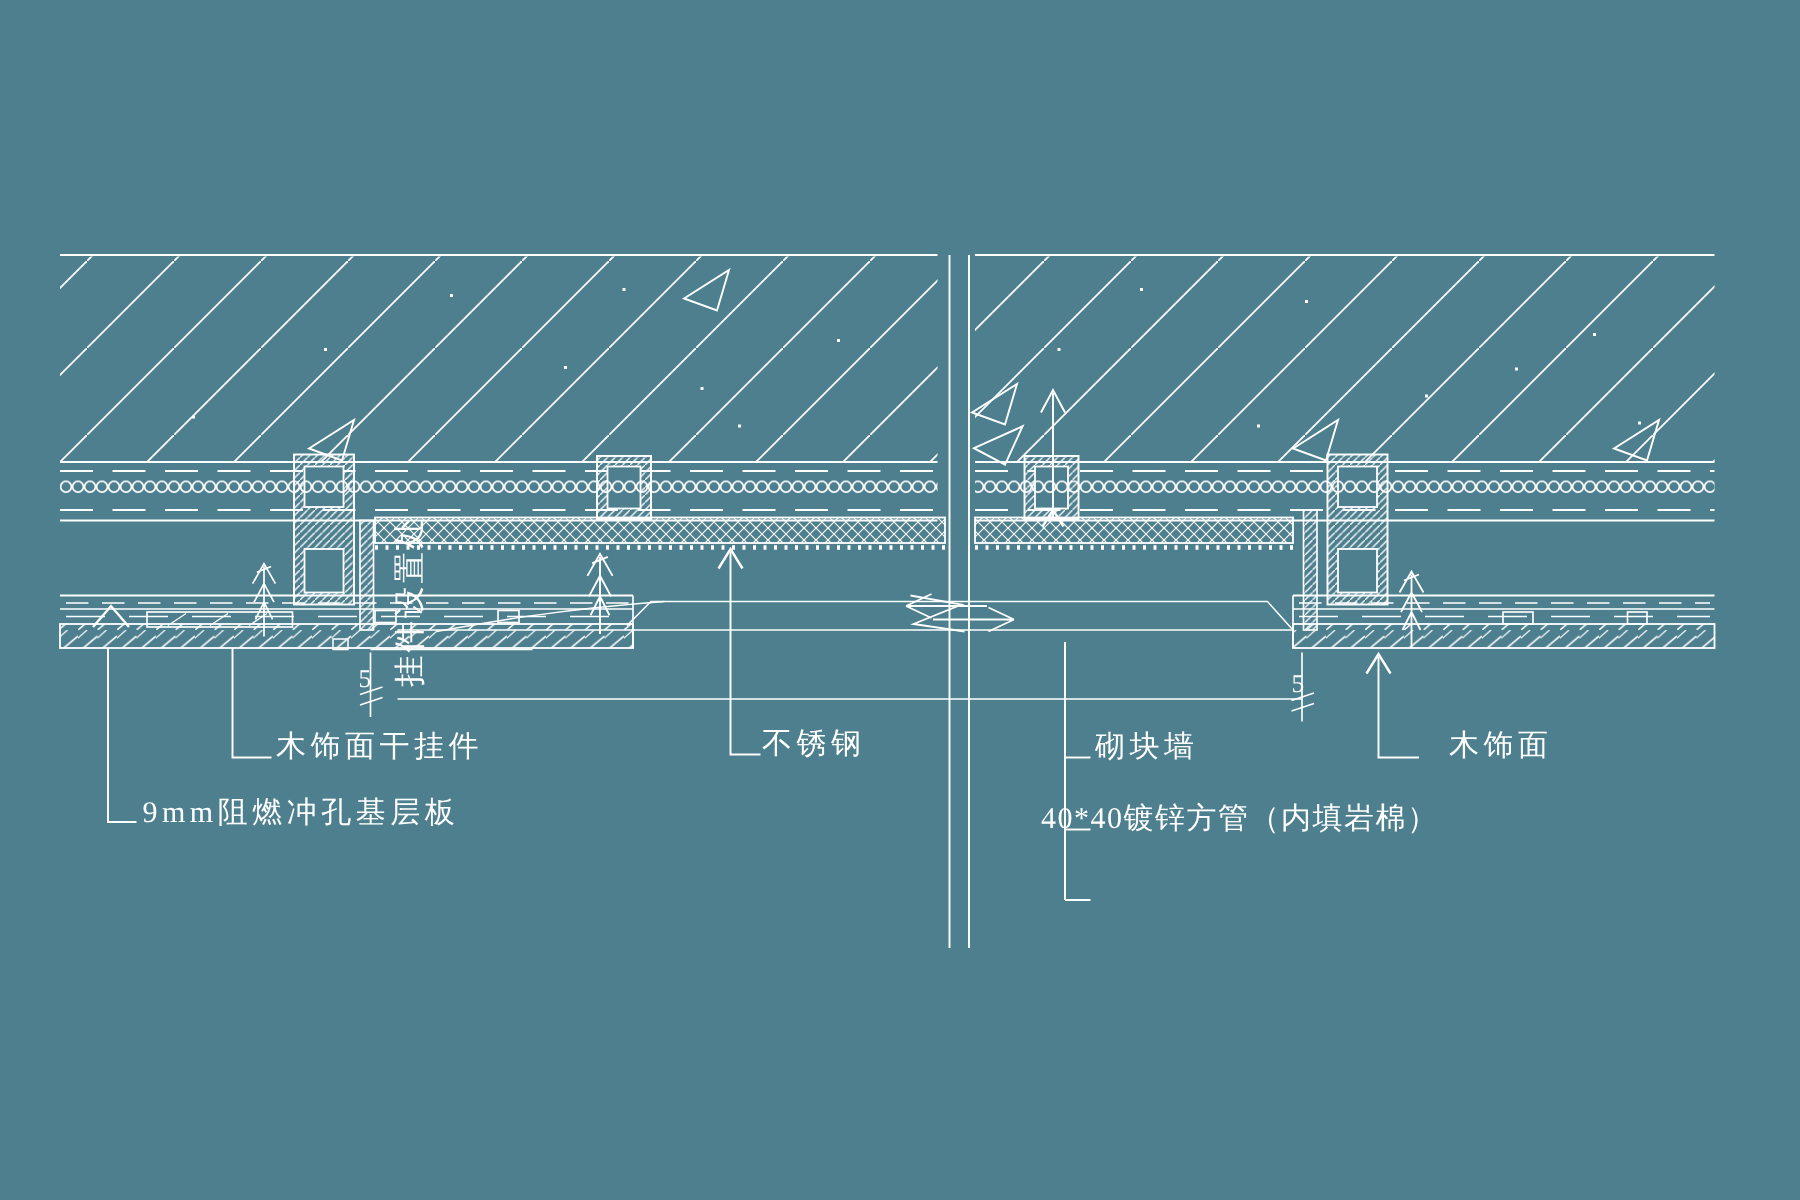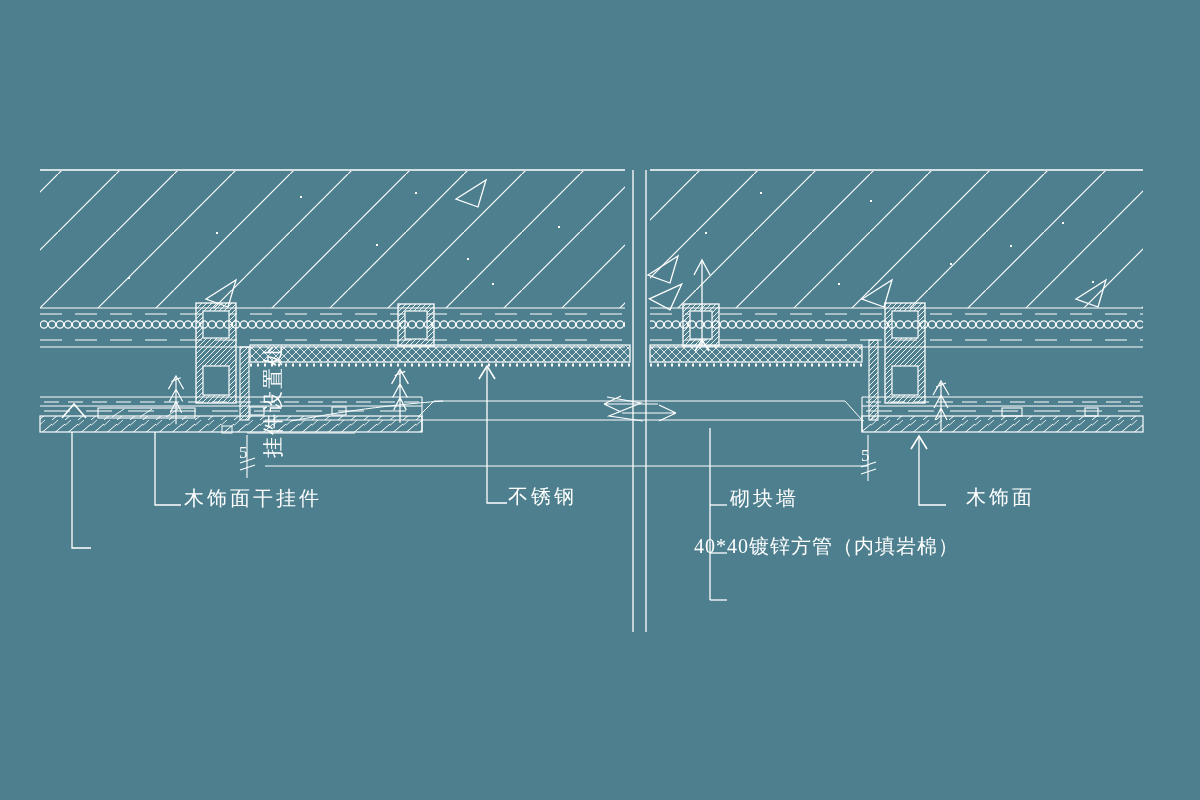--- a/index.html
+++ b/index.html
@@ -217,20 +217,21 @@
     <path d="M919,438 L919,505 L946,505"></path>
     <path d="M911,449 L919,436 L927,449" stroke-width="1.6"></path>
   </g>
   <g stroke="#fff" stroke-width="1" fill="none">
     <path d="M291,421 C330,414 375,406 443,401"></path>
   </g>
 </svg>
 
 <div class="lbl" style="left:184px; top:488px;">木饰面干挂件</div>
 
+<div class="lbl" style="left:95px; top:532px;">9mm阻燃冲孔基层板</div>
 
 <div class="lbl" style="left:508px; top:486px;">不锈钢</div>
 
 <div class="lbl" style="left:730px; top:488px;">砌块墙</div>
 
 <div class="lbl" style="left:694px; top:536px; letter-spacing:1px;">40*40镀锌方管（内填岩棉）</div>
 
 
 <div class="lbl" style="left:966px; top:487px;">木饰面</div>
 

